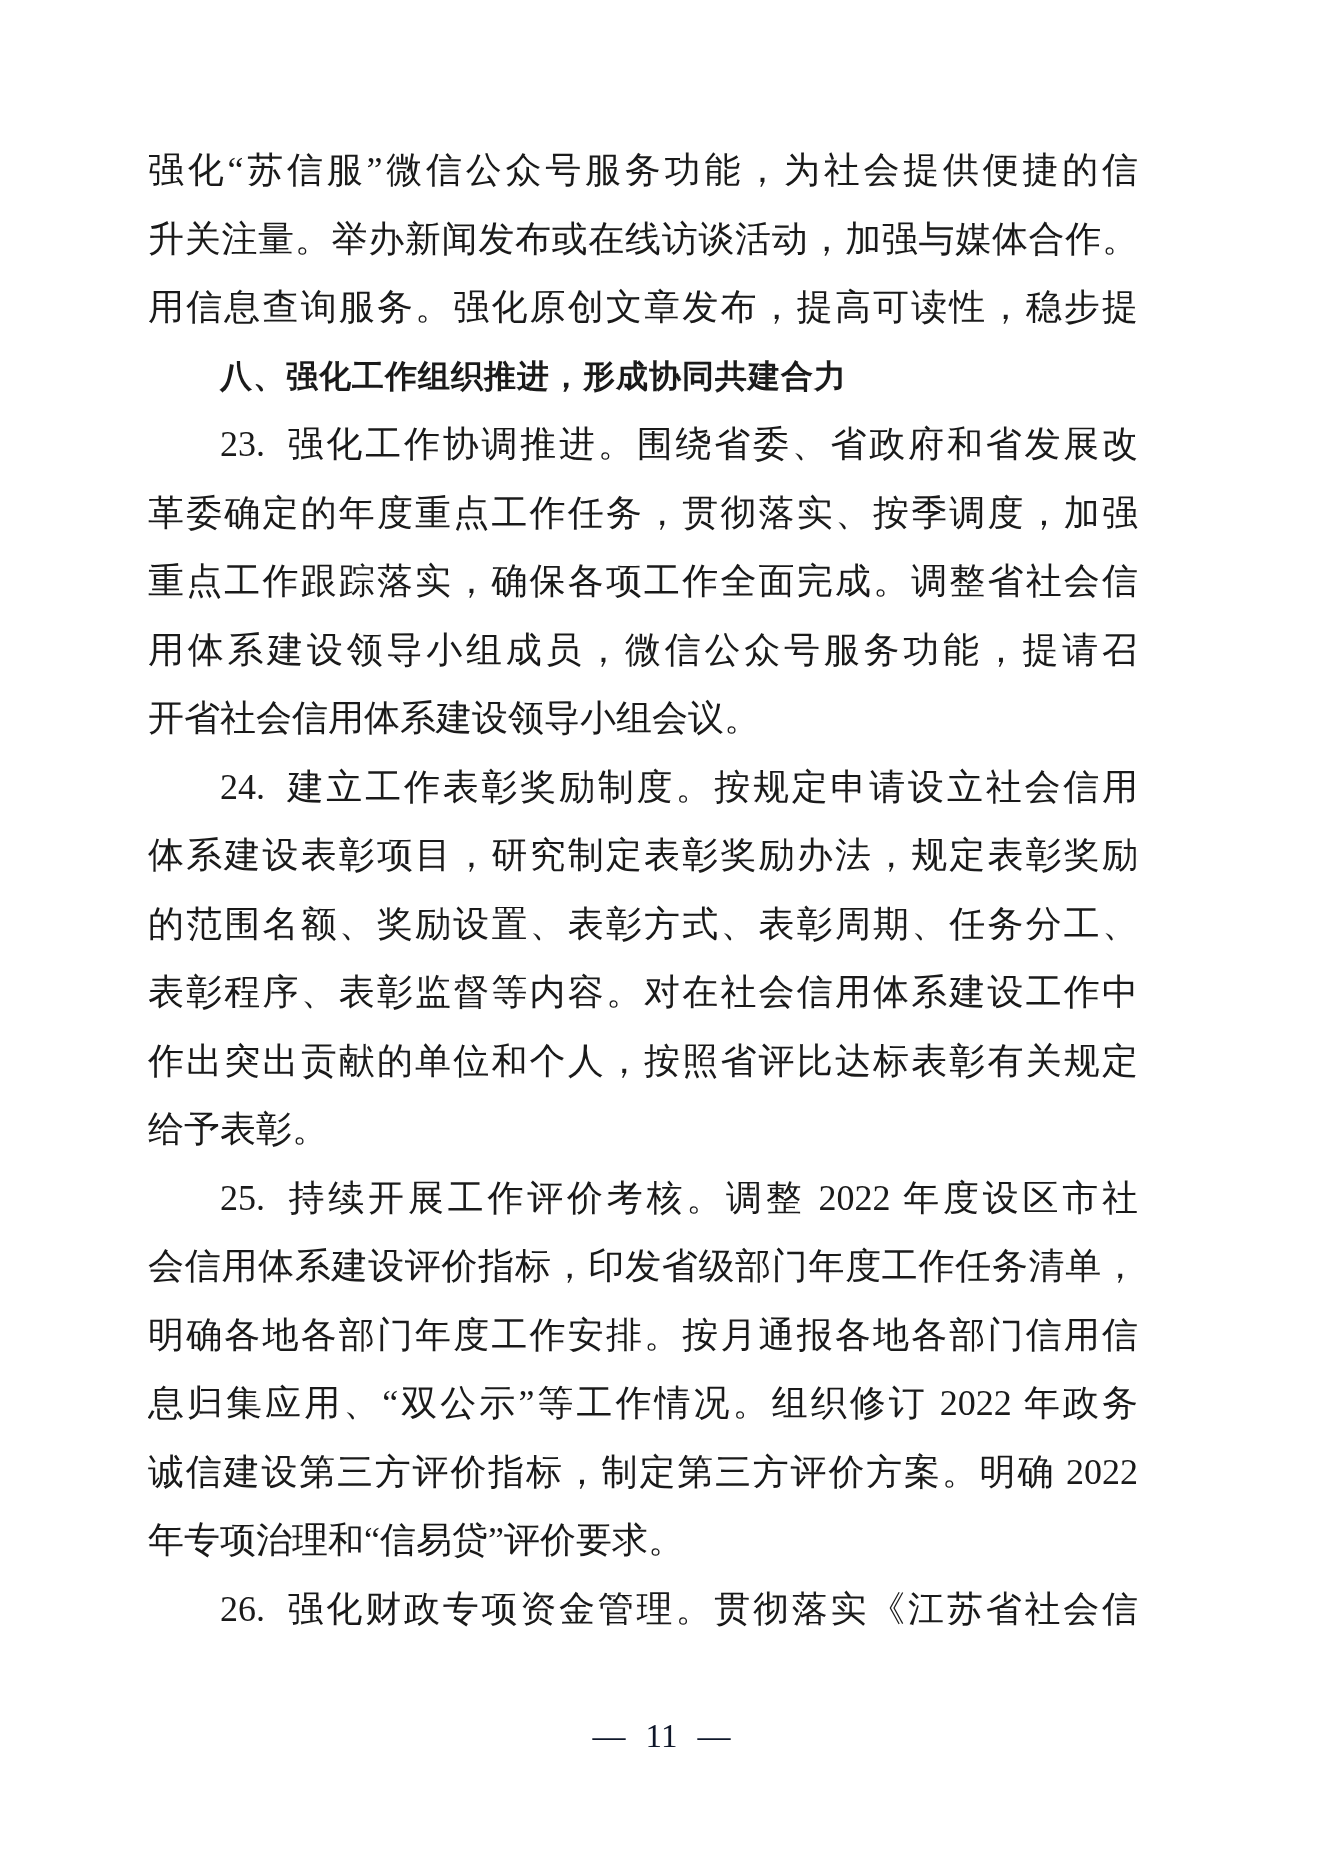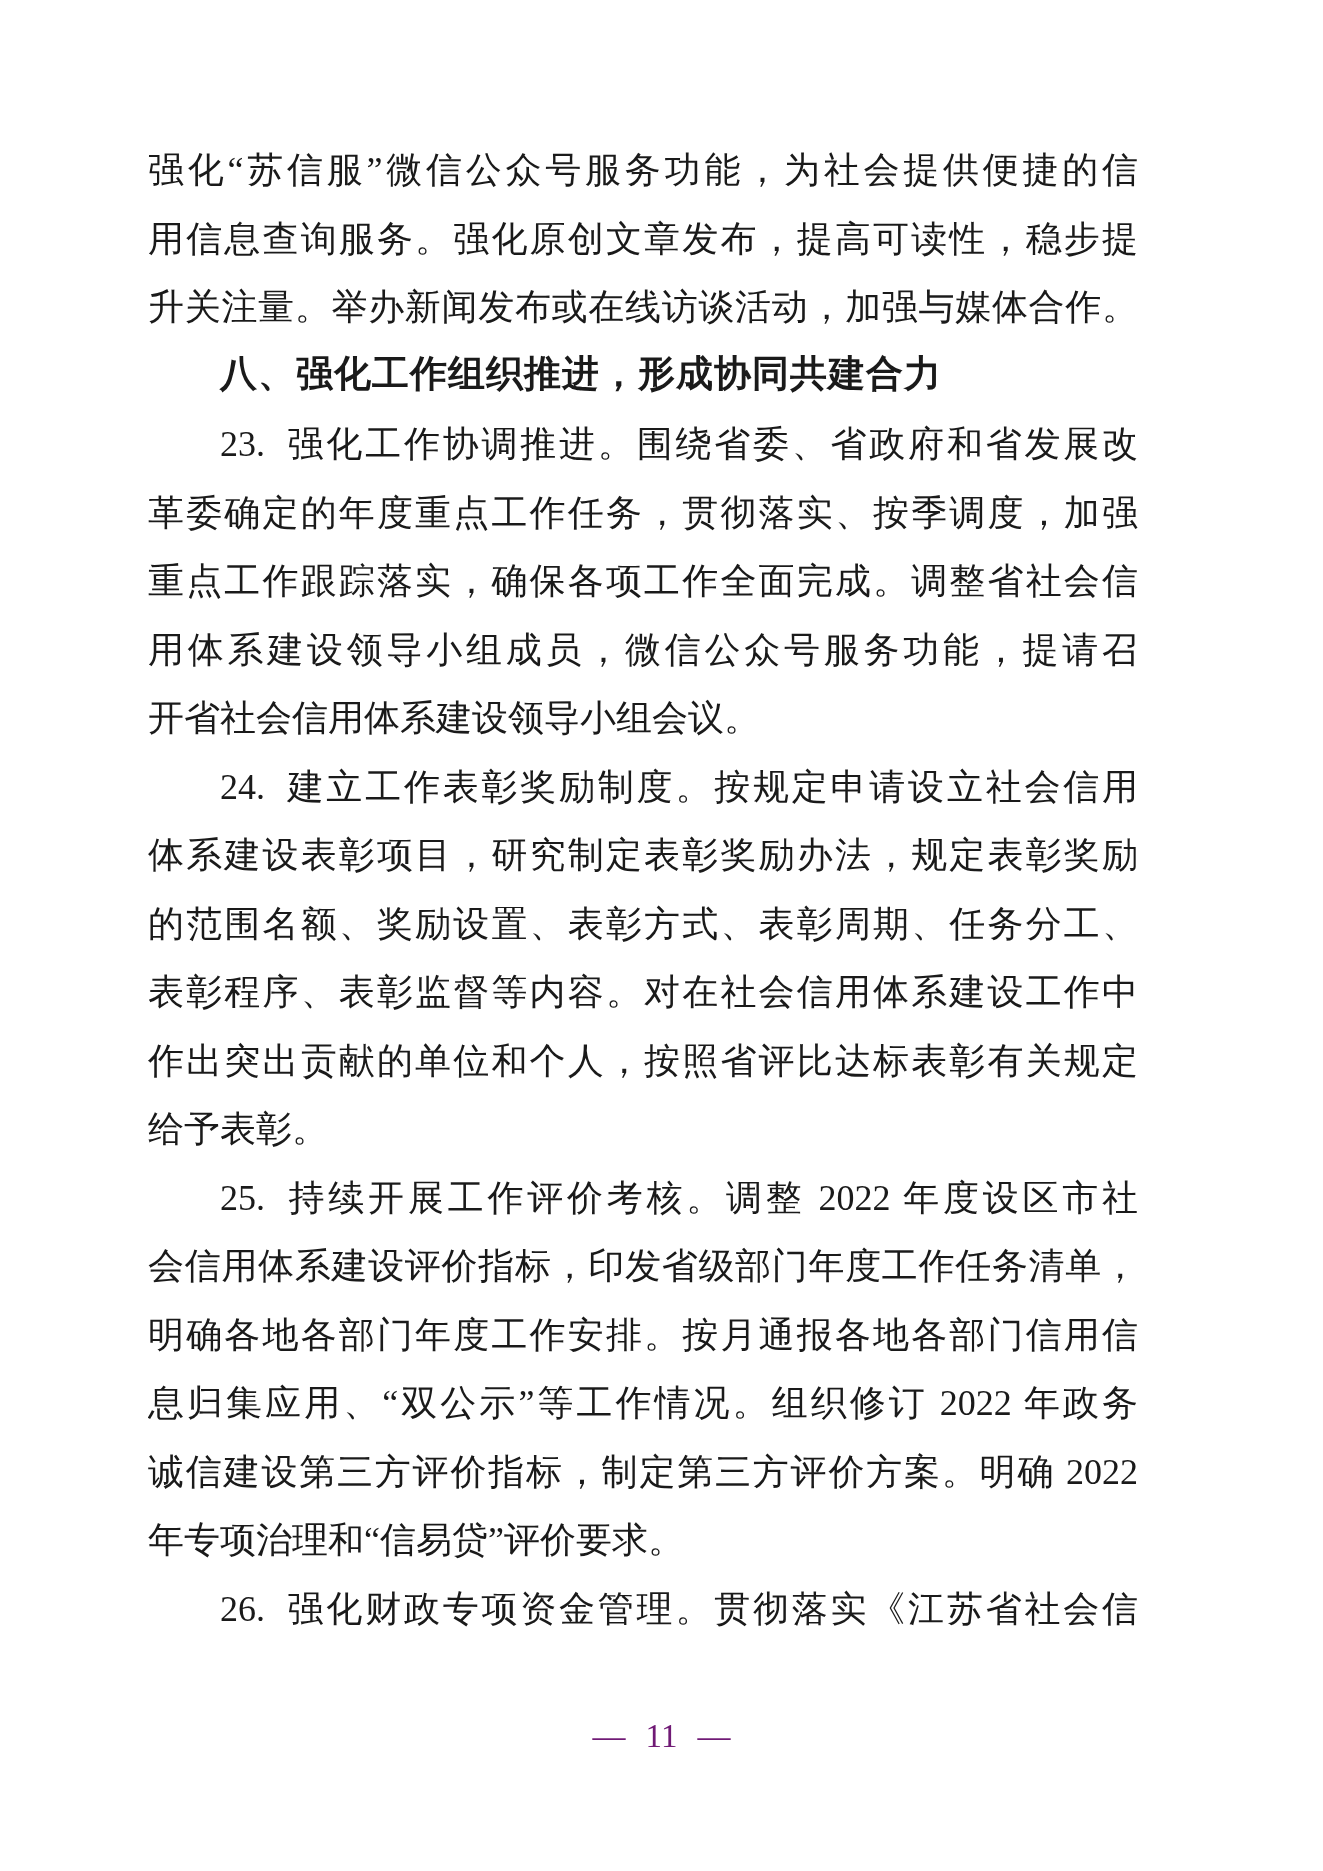--- a/index.html
+++ b/index.html
@@ -27,49 +27,49 @@
     text-align: left;
   }
   .fill {
     text-align: justify;
     text-align-last: justify;
     text-justify: inter-character;
   }
   .indent { text-indent: 72px; }
   .heading {
     margin: 0;
-    font-family: Liberation Mono, monospace;
+    font-family: Liberation Serif, serif;
     font-weight: 700;
-    font-size: 37px;
+    font-size: 32px;
     letter-spacing: 1px;
   }
   .run-num { margin-right: 0.55em; margin-top: 43px; }
   .run-title { font-weight: 400; }
   .footer {
     position: absolute;
     top: 1712px;
     left: 0;
     width: 1323px;
     height: 48px;
     line-height: 48px;
     text-align: center;
     font-size: 33px;
-    color: #701a75;
+    color: #0f172a;
   }
   .footer .pagenum { margin: 0 20px; }
 </style>
 </head>
 <body>
 
 <div class="page">
   <main class="content">
 
     <div class="line fill"><span>强化“苏信服”微信公众号服务功能，为社会提供便捷的信</span></div>
+    <div class="line fill"><span>升关注量。举办新闻发布或在线访谈活动，加强与媒体合作。</span></div>
     <div class="line fill"><span>用信息查询服务。强化原创文章发布，提高可读性，稳步提</span></div>
-    <div class="line fill"><span>升关注量。举办新闻发布或在线访谈活动，加强与媒体合作。</span></div>
 
     <h2 class="line heading indent"><span>八、强化工作组织推进，形成协同共建合力</span></h2>
 
     <div class="line fill indent"><span class="run-num">23.</span><span class="run-title">强化工作协调推进。</span><span>围绕省委、省政府和省发展改</span></div>
     <div class="line fill"><span>革委确定的年度重点工作任务，贯彻落实、按季调度，加强</span></div>
     <div class="line fill"><span>重点工作跟踪落实，确保各项工作全面完成。调整省社会信</span></div>
     <div class="line fill"><span>用体系建设领导小组成员，微信公众号服务功能，提请召</span></div>
     <div class="line"><span>开省社会信用体系建设领导小组会议。</span></div>
 
     <div class="line fill indent"><span class="run-num">24.</span><span class="run-title">建立工作表彰奖励制度。</span><span>按规定申请设立社会信用</span></div>

